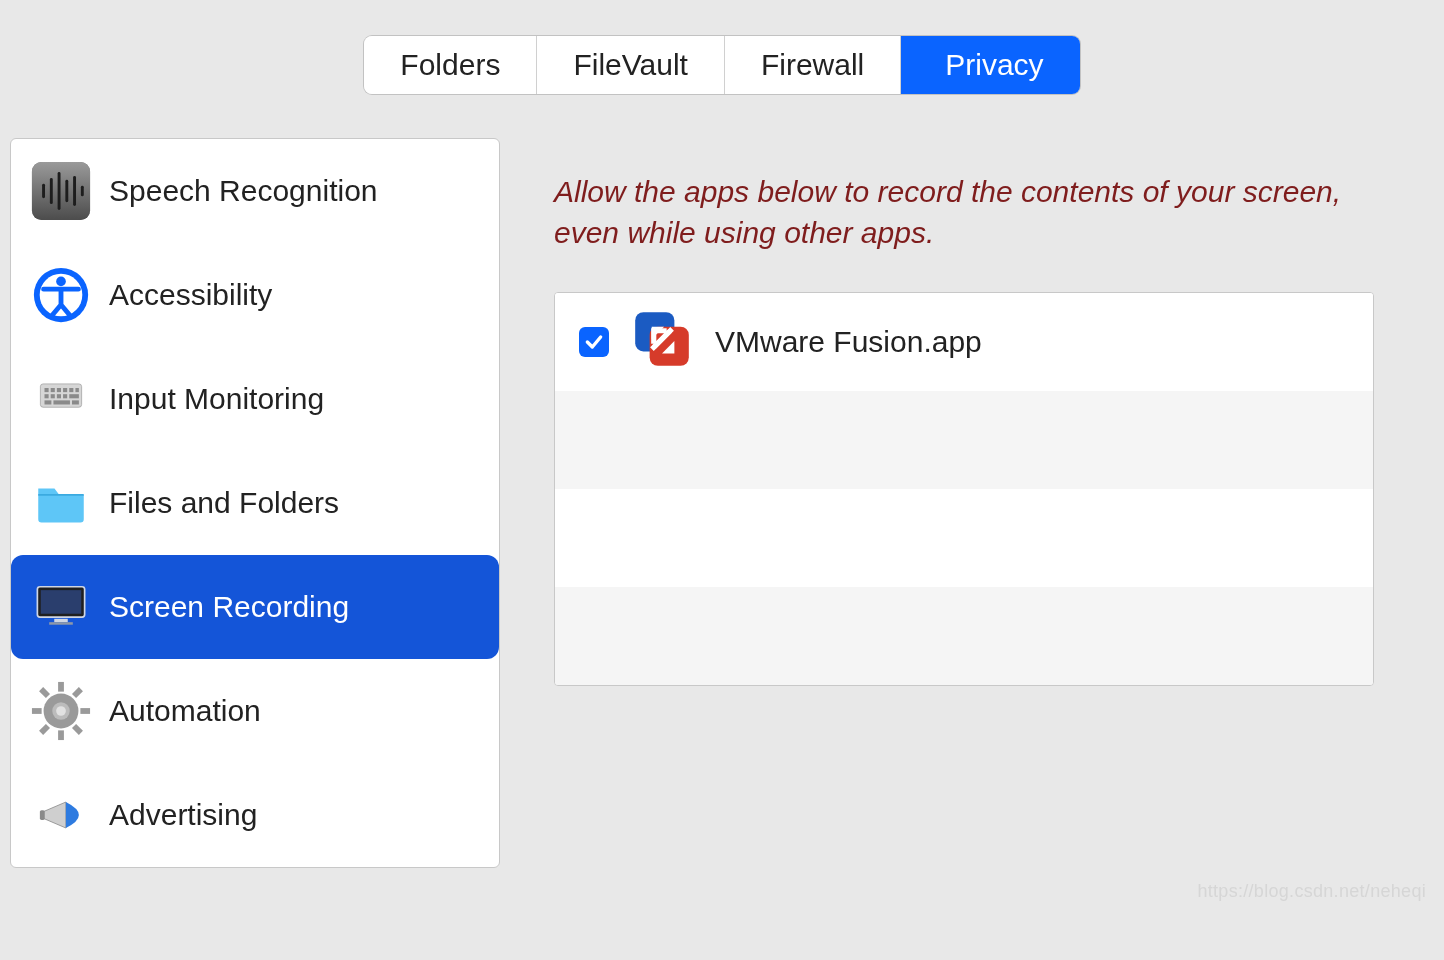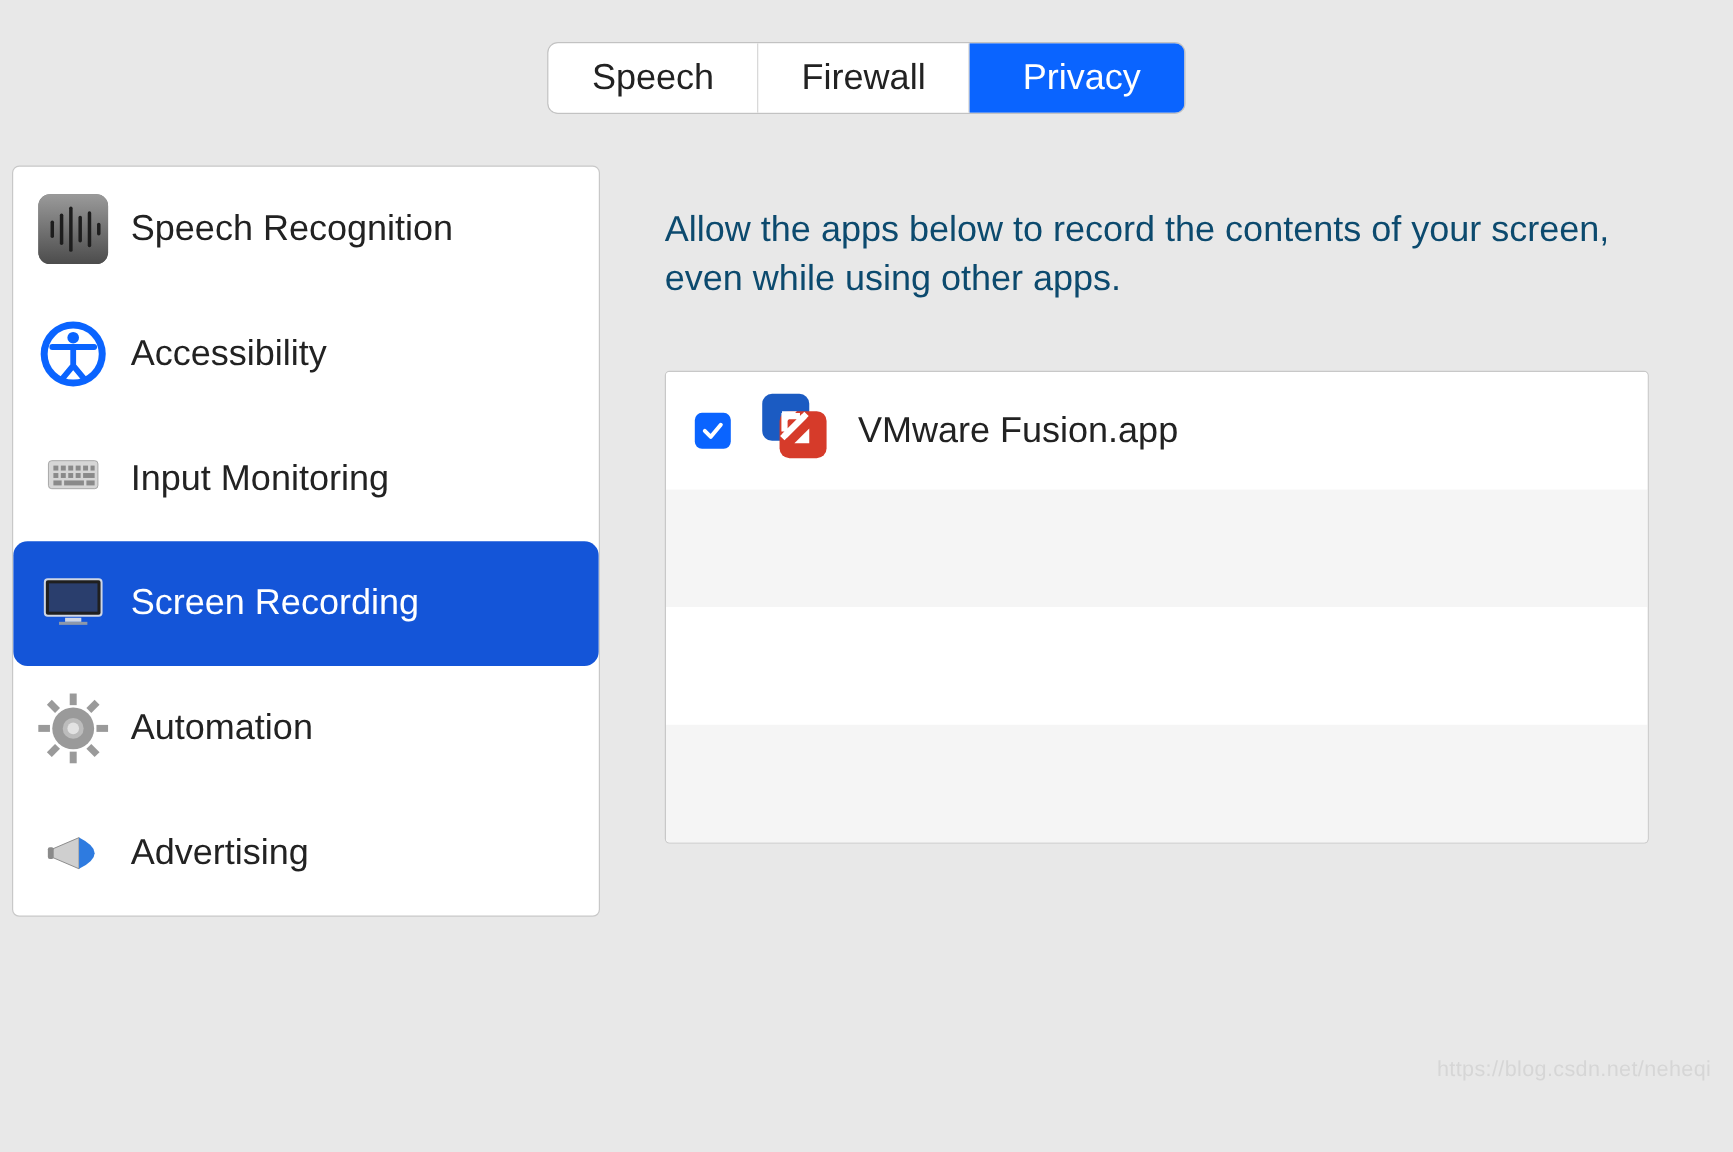--- a/index.html
+++ b/index.html
@@ -88,22 +88,23 @@
 
   
   .detail {
     flex: 1;
     margin-right: 40px;
     padding: 34px 30px 0 30px;
   }
   .detail-desc {
     font-size: 30px;
     line-height: 1.35;
-    color: #0c4a6e;
-    margin-bottom: 56px;
+    color: #7f1d1d;
+    margin-bottom: 39px;
+    font-style: italic;
   }
   .app-list {
     background: #fff;
     border: 1px solid #c8c8c8;
     border-radius: 4px;
     overflow: hidden;
   }
   .app-row {
     display: flex;
     align-items: center;
@@ -135,21 +136,24 @@
     color: #d6d6d6;
     letter-spacing: .3px;
   }
 </style>
 </head>
 <body>
 
 <div class="tabbar">
   <div class="seg">
     <div class="seg-item">
-      <span>Speech</span>
+      <span>Folders</span>
+    </div>
+    <div class="seg-item">
+      <span>FileVault</span>
     </div>
     <div class="seg-item">
       <span>Firewall</span>
     </div>
     <div class="seg-item active">
       <span>Privacy</span>
     </div>
   </div>
 </div>
 
@@ -212,20 +216,29 @@
             <rect x="8" y="34" width="10" height="6"></rect>
               <rect x="21" y="34" width="24" height="6"></rect>
               <rect x="48" y="34" width="10" height="6"></rect>
           </g>
         </svg>
       </span>
       <span>Input Monitoring</span>
     </div>
 
 
+    <div class="side-item">
+      <span class="icon">
+        <svg viewBox="0 0 64 64" width="62" height="52">
+          <path d="M4 14 h20 l6 8 h30 v30 a4 4 0 0 1 -4 4 H8 a4 4 0 0 1 -4 -4 Z" fill="#5EC6F7"></path>
+          <path d="M4 22 h56" stroke="#3BAAE0" stroke-width="2"></path>
+        </svg>
+      </span>
+      <span>Files and Folders</span>
+    </div>
 
     <div class="side-item active">
       <span class="icon">
         <svg viewBox="0 0 64 64" width="62" height="54">
           <rect x="4" y="8" width="56" height="36" rx="3" fill="#1f1f1f" stroke="#cfd6e4" stroke-width="2"></rect>
           <rect x="8" y="12" width="48" height="28" fill="#2a3e6d"></rect>
           <rect x="24" y="46" width="16" height="4" fill="#cfd6e4"></rect>
           <rect x="18" y="50" width="28" height="3" fill="#8d98aa"></rect>
         </svg>
       </span>

